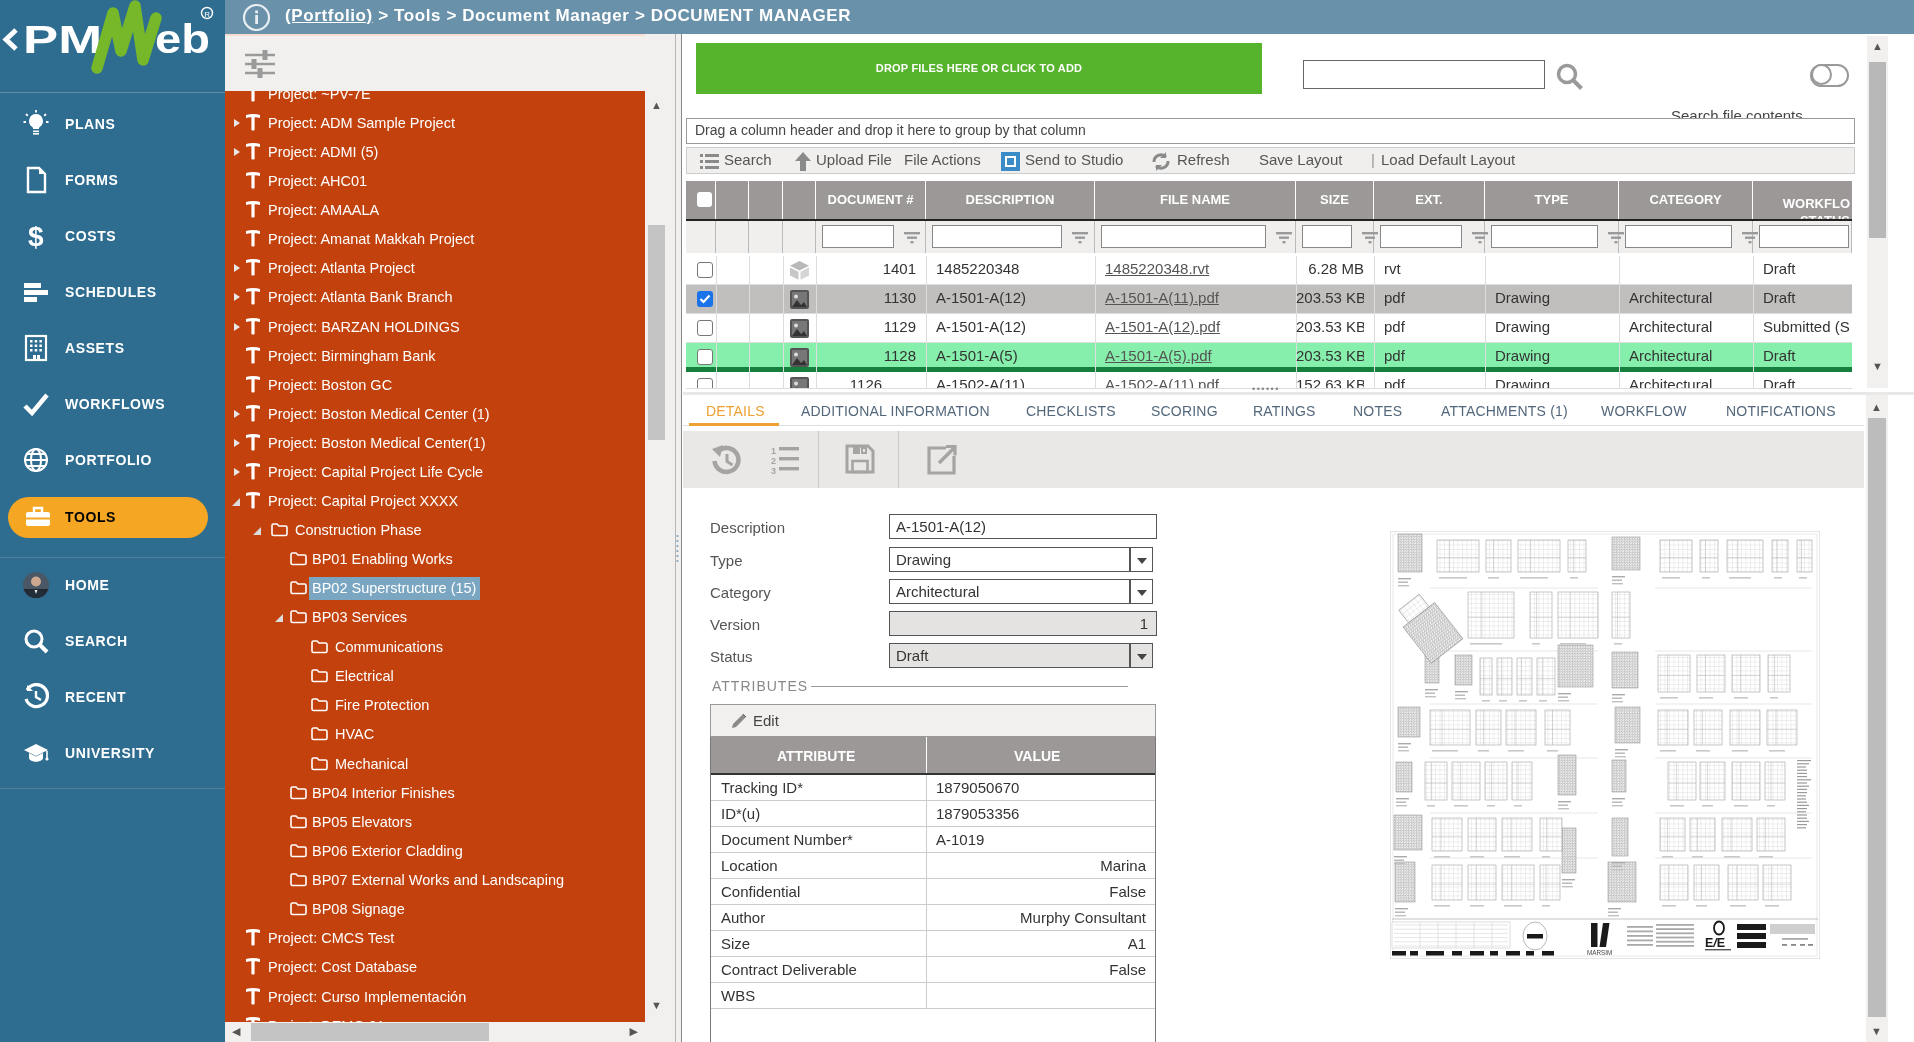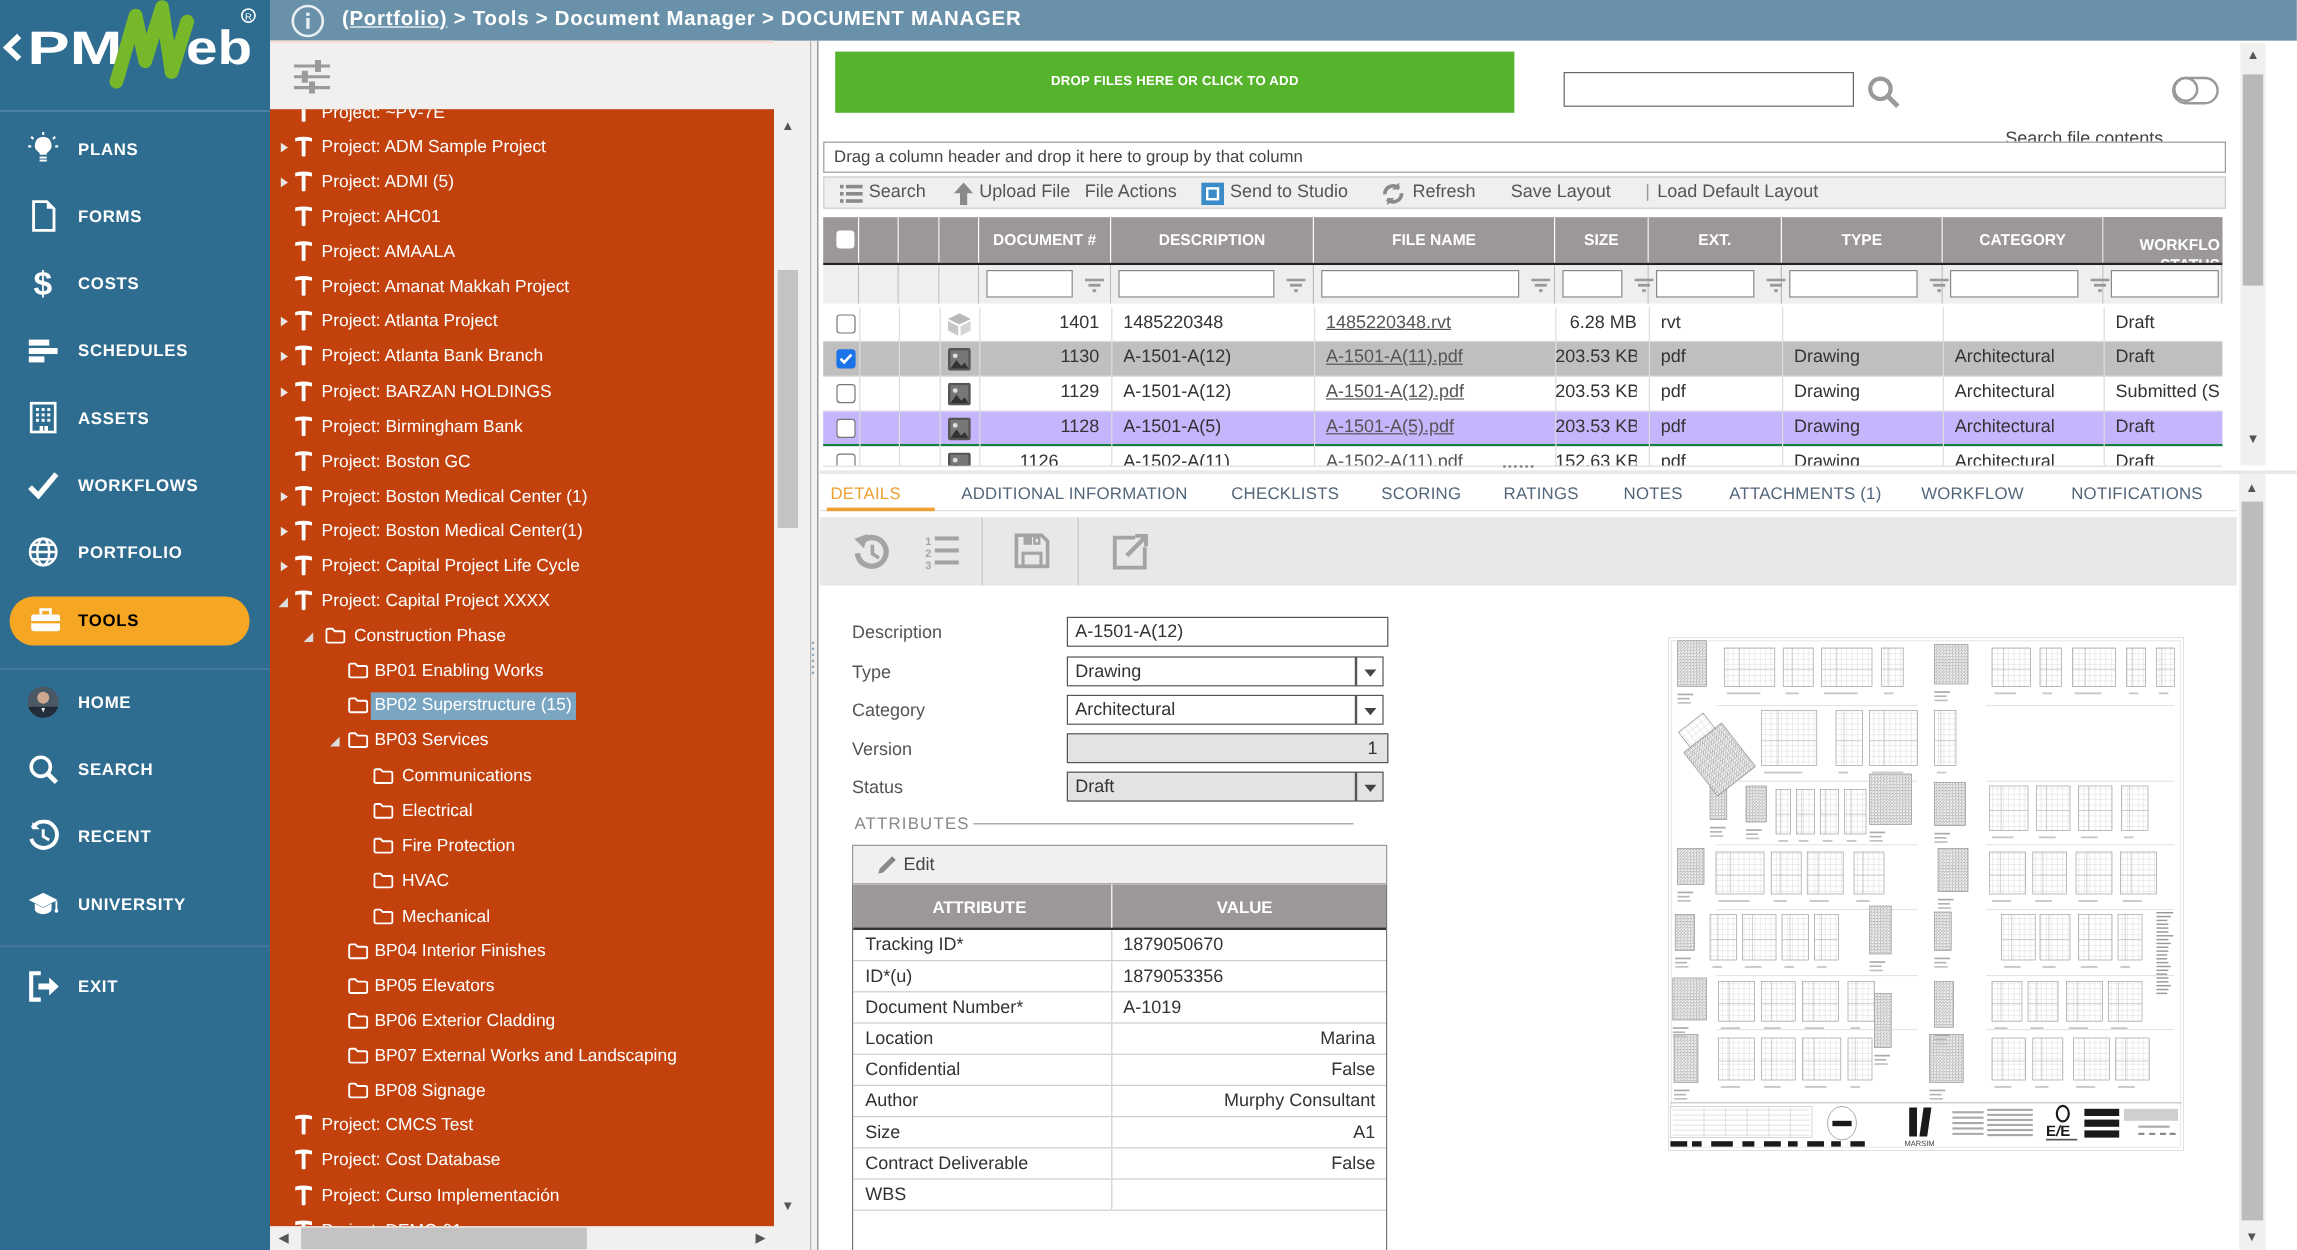--- a/index.html
+++ b/index.html
@@ -207,27 +207,20 @@
   <div class="menu-item" style="top:739px">
       <svg class="mi-ico" viewBox="0 0 28 28">
         <path d="M2 11L14 5l12 6-12 6z" fill="#fff"></path>
         <path d="M7 14v5c0 2 3.5 3.8 7 3.8s7-1.8 7-3.8v-5l-7 3.5z" fill="#fff"></path>
         <path d="M25 12v7" stroke="#fff" stroke-width="1.6"></path>
         <circle cx="25" cy="20" r="1.6" fill="#fff"></circle>
       </svg>
       <span class="mi-txt">UNIVERSITY</span>
     </div>
   <div class="sep" style="top:788px"></div>
-  <div class="menu-item" style="top:808px">
-      <svg class="mi-ico" viewBox="0 0 28 28">
-        <path d="M12 3H4v22h8" fill="none" stroke="#fff" stroke-width="3.4"></path>
-        <path d="M10 11.5h9v-5l8 7.5-8 7.5v-5h-9z" fill="#fff"></path>
-      </svg>
-      <span class="mi-txt">EXIT</span>
-    </div>
 </div>
 <div class="abs" id="crumb">
     <svg style="position:absolute;left:17px;top:3px" width="29" height="29" viewBox="0 0 29 29">
       <circle cx="14.5" cy="14.5" r="12.5" fill="none" stroke="#e8eef2" stroke-width="2.2"></circle>
       <rect x="13.2" y="12" width="2.8" height="9" fill="#e8eef2"></rect>
       <rect x="13.2" y="7.5" width="2.8" height="2.8" fill="#e8eef2"></rect>
     </svg>
     <span class="txt"><u>(Portfolio)</u> &gt; Tools &gt; Document Manager &gt; DOCUMENT MANAGER</span>
   </div>
 <div class="abs" id="treewrap"></div>
@@ -698,21 +691,21 @@
         </svg>
 <div class="dcell" style="left:130px;width:100px;text-align:right">1129</div>
 <div class="dcell" style="left:250px;width:155px">A-1501-A(12)</div>
 <div class="dcell" style="left:419px;width:186px"><span class="link">A-1501-A(12).pdf</span></div>
 <div class="dcell" style="left:610px;width:68px;text-align:right">203.53 KB</div>
 <div class="dcell" style="left:698px;width:80px">pdf</div>
 <div class="dcell" style="left:809px;width:120px">Drawing</div>
 <div class="dcell" style="left:943px;width:120px">Architectural</div>
 <div class="dcell" style="left:1077px;width:89px">Submitted (S</div>
 </div>
-<div class="drow" style="left:0;top:162px;width:1166px;background:#c4b5fd;border-bottom:2px solid #15803d">
+<div class="drow" style="left:0;top:162px;width:1166px;background:#86efac;border-bottom:5px solid #15803d">
 <div style="position:absolute;left:30px;top:0;width:1px;height:29px;background:#ddd"></div>
 <div style="position:absolute;left:63px;top:0;width:1px;height:29px;background:#ddd"></div>
 <div style="position:absolute;left:97px;top:0;width:1px;height:29px;background:#ddd"></div>
 <div style="position:absolute;left:130px;top:0;width:1px;height:29px;background:#ddd"></div>
 <div style="position:absolute;left:240px;top:0;width:1px;height:29px;background:#ddd"></div>
 <div style="position:absolute;left:409px;top:0;width:1px;height:29px;background:#ddd"></div>
 <div style="position:absolute;left:610px;top:0;width:1px;height:29px;background:#ddd"></div>
 <div style="position:absolute;left:688px;top:0;width:1px;height:29px;background:#ddd"></div>
 <div style="position:absolute;left:799px;top:0;width:1px;height:29px;background:#ddd"></div>
 <div style="position:absolute;left:933px;top:0;width:1px;height:29px;background:#ddd"></div>
@@ -766,21 +759,21 @@
 <div class="abs" id="grid-vsb">
   <span class="sbarrow" style="left:5px;top:4px">▲</span>
   <div class="thumb"></div>
   <span class="sbarrow" style="left:5px;top:324px">▼</span>
 </div>
 <div class="abs" id="splitter"></div>
 <div class="abs" style="left:1252px;top:388px;width:40px;height:4px;color:#888;font-size:9px;letter-spacing:1.5px;line-height:3px">••••••</div>
 <div class="abs" style="left:676px;top:533px;width:4px;height:40px;color:#8aa9c0;font-size:8px;line-height:5px;z-index:6">•<br>•<br>•<br>•<br>•<br>•</div>
 <div class="abs" id="details">
   <div class="abs" id="tabs">
-    <span class="tab" id="tab-active" style="left:9px">DETAILS</span>
+    <span class="tab" id="tab-active" style="left:23px">DETAILS</span>
     <span class="tab" style="left:118px">ADDITIONAL INFORMATION</span>
     <span class="tab" style="left:343px">CHECKLISTS</span>
     <span class="tab" style="left:468px">SCORING</span>
     <span class="tab" style="left:570px">RATINGS</span>
     <span class="tab" style="left:670px">NOTES</span>
     <span class="tab" style="left:758px">ATTACHMENTS (1)</span>
     <span class="tab" style="left:918px">WORKFLOW</span>
     <span class="tab" style="left:1043px">NOTIFICATIONS</span>
     <div id="tab-underline"></div>
   </div>

